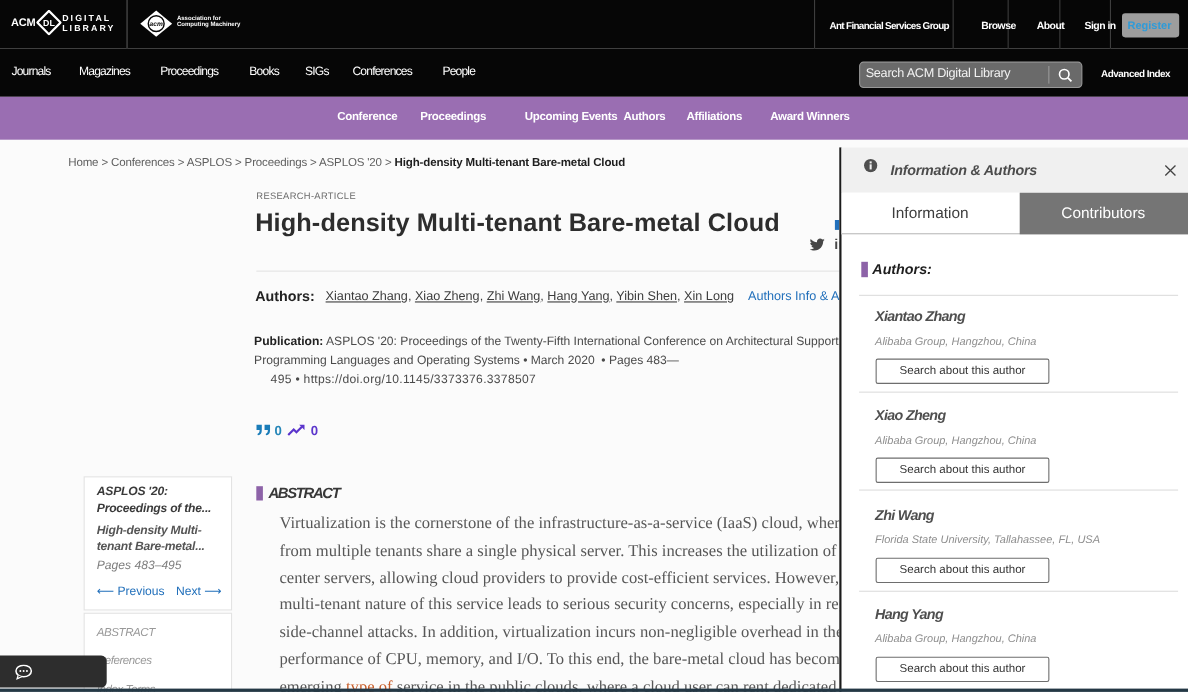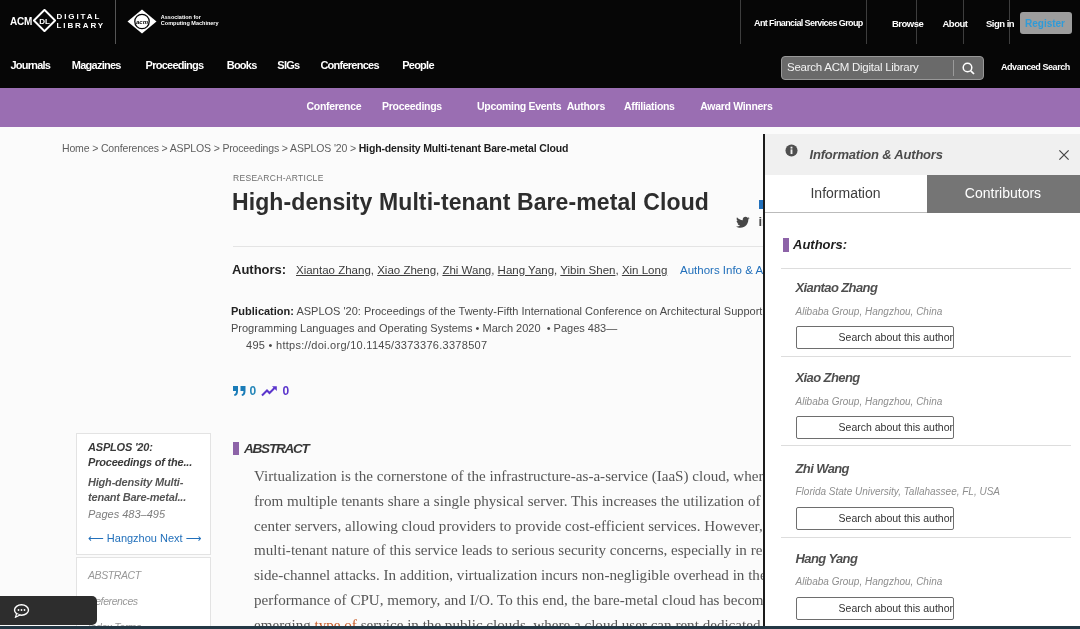--- a/index.html
+++ b/index.html
@@ -5,21 +5,21 @@
 html,body{margin:0;padding:0;overflow:hidden;}
 body{width:1080px;height:629px;position:relative;font-family:"Liberation Sans",sans-serif;background:#fbfbfb;}
 .abs{position:absolute;}
 .nowrap{white-space:nowrap;}
 
 #bar1{left:0;top:0;width:1080px;height:44px;background:#060606;}
 #bar2{left:0;top:44px;width:1080px;height:44px;background:#060606;}
 #purplebar{left:0;top:88px;width:1080px;height:39px;background:#9a6eb2;}
 .vsep{position:absolute;top:0;width:1px;height:44px;background:#3d3d3d;}
 .toplink{position:absolute;color:#fff;font-weight:bold;font-size:9.5px;letter-spacing:-0.5px;top:18px;padding-left:16px;}
-.navlink{position:absolute;top:60px;color:#fff;font-weight:bold;font-size:11px;letter-spacing:-0.75px;line-height:11px;}
+.navlink{position:absolute;top:60px;color:#fff;font-weight:normal;font-size:11px;letter-spacing:-0.75px;line-height:11px;}
 .plink{position:absolute;top:13px;color:#fff;font-weight:bold;font-size:10.5px;letter-spacing:-0.3px;line-height:11px;}
 
 #crumbs{left:62px;top:142px;font-size:10.5px;letter-spacing:-0.15px;color:#5f5f5f;white-space:nowrap;line-height:12px;}
 #crumbs b{color:#1e1e1e;}
 
 #rtype{left:233px;top:174px;font-size:8.5px;letter-spacing:0.3px;color:#6b6b6b;line-height:9px;}
 #title{left:232px;top:190px;font-size:23px;font-weight:bold;color:#2d2d2d;letter-spacing:0.1px;line-height:24px;}
 #hr1{left:233px;top:246px;width:546px;height:1px;background:#e4e4e4;}
 #authlbl{left:232px;top:263px;font-size:13px;font-weight:bold;color:#222;line-height:14px;}
 #authnames{left:296px;top:264px;font-size:11.5px;color:#3c3c3c;line-height:13px;}
@@ -48,21 +48,21 @@
 #phead{position:absolute;left:0;top:0;width:315px;height:41px;background:#f0f0f0;}
 #ptitle{position:absolute;left:45px;top:13px;font-size:13px;letter-spacing:-0.2px;font-weight:bold;font-style:italic;color:#4c4c4c;line-height:15px;}
 #tabs{position:absolute;left:0;top:41px;width:315px;height:38px;background:#fff;border-bottom:1px solid #bbb;box-sizing:border-box;}
 #tabc{position:absolute;left:162px;top:0;width:153px;height:38px;background:#757575;}
 .tabtxt{position:absolute;top:11px;font-size:14px;width:100%;text-align:center;line-height:15px;}
 #pauthors{position:absolute;left:28.5px;top:104px;font-size:13px;font-weight:bold;font-style:italic;color:#1e1e1e;line-height:14px;}
 #pbar{position:absolute;left:18px;top:104px;width:6px;height:14px;background:#8d63a8;}
 .phr{position:absolute;left:16px;width:290px;height:1px;background:#ddd;}
 .aname{position:absolute;left:31px;font-size:13px;font-weight:bold;font-style:italic;color:#4f4f4f;white-space:nowrap;letter-spacing:-0.6px;line-height:14px;}
 .aaff{position:absolute;left:31px;font-size:10px;font-style:italic;color:#8e8e8e;white-space:nowrap;line-height:12px;}
-.abtn{position:absolute;left:31.5px;width:158px;height:23px;border:1px solid #6e6e6e;background:#fff;box-sizing:border-box;font-size:10.5px;color:#333;text-align:right;line-height:21px;border-radius:2px;}
+.abtn{position:absolute;left:31.5px;width:158px;height:23px;border:1px solid #6e6e6e;background:#fff;box-sizing:border-box;font-size:10.5px;color:#333;text-align:center;line-height:21px;border-radius:2px;}
 
 #feedback{left:0;top:596px;width:97px;height:29px;background:#2d2d2d;border-radius:0 5px 5px 0;}
 #fbtxt{position:absolute;left:34px;top:8px;color:#fff;font-weight:bold;font-size:12px;line-height:13px;margin-top:40px;}
 #bottombar{left:0;top:625.5px;width:1080px;height:3.5px;background:#243845;z-index:50;}
 </style>
 </head>
 <body>
 
 <div class="abs" id="bar1">
   <div class="abs" style="left:10px;top:17px;color:#fff;font-weight:bold;font-size:10px;letter-spacing:-0.2px;line-height:10px;">ACM</div>
@@ -100,21 +100,21 @@
   <div class="navlink" style="left:320.4px;top:16px;">Conferences</div>
   <div class="navlink" style="left:402.2px;top:16px;">People</div>
   <div class="abs" style="left:781px;top:12px;width:203px;height:23.5px;background:#6a6a6a;border:1px solid #989898;border-radius:4px;box-sizing:border-box;">
     <div class="abs" style="left:5px;top:4px;font-size:11.5px;letter-spacing:-0.25px;color:#f2f2f2;line-height:13px;">Search ACM Digital Library</div>
     <div class="abs" style="left:170.5px;top:3px;width:1px;height:16px;background:#9a9a9a;"></div>
     <svg class="abs" style="left:178px;top:3px;" width="17" height="17" viewBox="0 0 17 17">
       <circle cx="7.5" cy="7.5" r="4.3" fill="none" stroke="#fff" stroke-width="1.5"></circle>
       <line x1="10.8" y1="10.8" x2="14" y2="14" stroke="#fff" stroke-width="1.7"></line>
     </svg>
   </div>
-  <div class="abs" style="left:1001px;top:18px;color:#fff;font-weight:bold;font-size:9px;letter-spacing:-0.45px;line-height:10px;">Advanced Search</div>
+  <div class="abs" style="left:1001px;top:18px;color:#fff;font-weight:bold;font-size:9px;letter-spacing:-0.45px;line-height:10px;">Advanced Index</div>
 </div>
 
 <div class="abs" id="purplebar">
   <div class="plink" style="left:306.5px;">Conference</div>
   <div class="plink" style="left:382.1px;">Proceedings</div>
   <div class="plink" style="left:477px;">Upcoming Events</div>
   <div class="plink" style="left:566.8px;">Authors</div>
   <div class="plink" style="left:624px;">Affiliations</div>
   <div class="plink" style="left:700.2px;">Award Winners</div>
 </div>
@@ -157,21 +157,21 @@
 <div class="nowrap">emerging <span class="hl">type of</span> service in the public clouds, where a cloud user can rent dedicated p</div>
 </div>
 
 <div class="abs" id="sbox1"></div>
 <div class="abs" id="sbox2"></div>
 <div class="sbt" style="top:441px;">ASPLOS '20:</div>
 <div class="sbt" style="top:456px;">Proceedings of the...</div>
 <div class="sbt2" style="top:476px;">High-density Multi-</div>
 <div class="sbt2" style="top:491px;">tenant Bare-metal...</div>
 <div class="sbp" style="top:508px;">Pages 483–495</div>
-<div class="sblue" style="left:88px;top:532px;">⟵ Hangzhou</div>
+<div class="sblue" style="left:88px;top:532px;">⟵ Previous</div>
 <div class="sblue" style="left:160px;top:532px;">Next ⟶</div>
 <div class="smenu" style="top:569.5px;">ABSTRACT</div>
 <div class="smenu" style="top:595.5px;">References</div>
 <div class="smenu" style="top:621.5px;">Index Terms</div>
 
 <div class="abs" id="panel">
   <div id="tabs">
     <div class="tabtxt" style="left:0;width:162px;color:#3d3d3d;">Information</div>
     <div id="tabc">
         <div class="tabtxt" style="left:0;width:153px;color:#fff;">Contributors</div>

